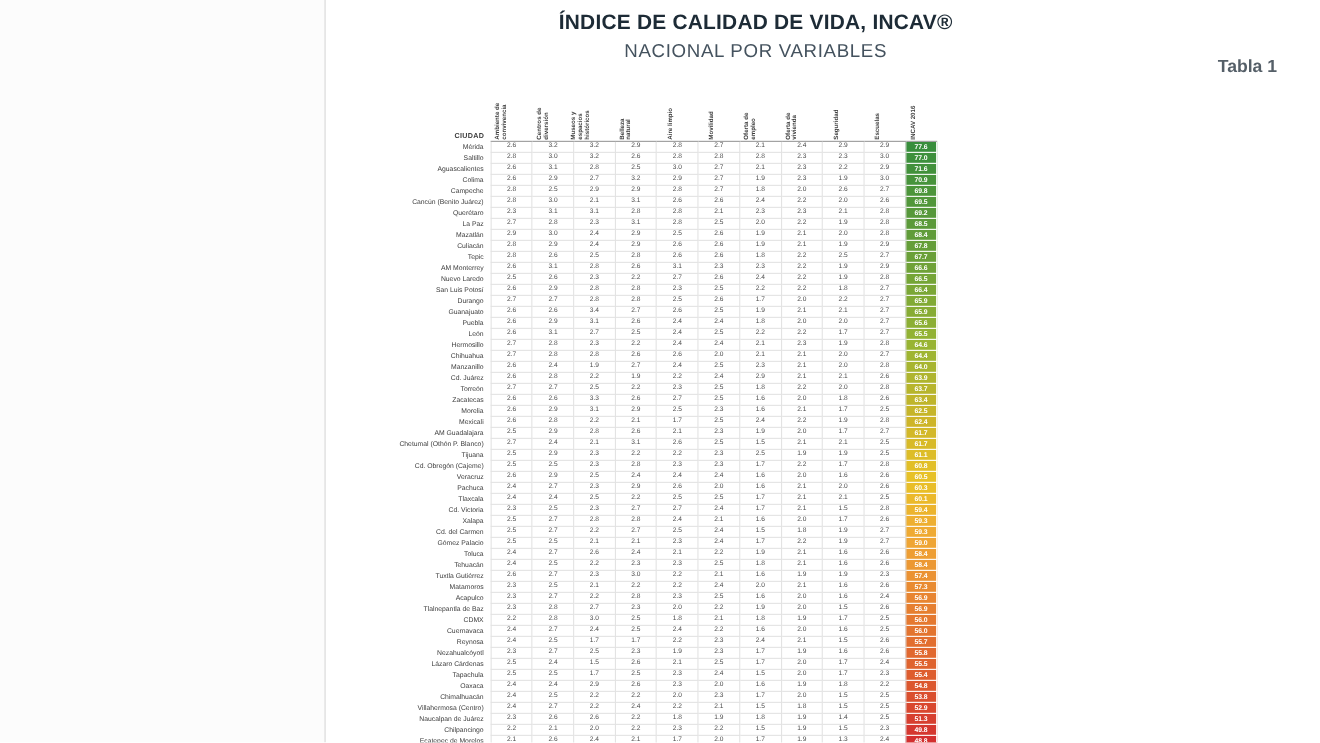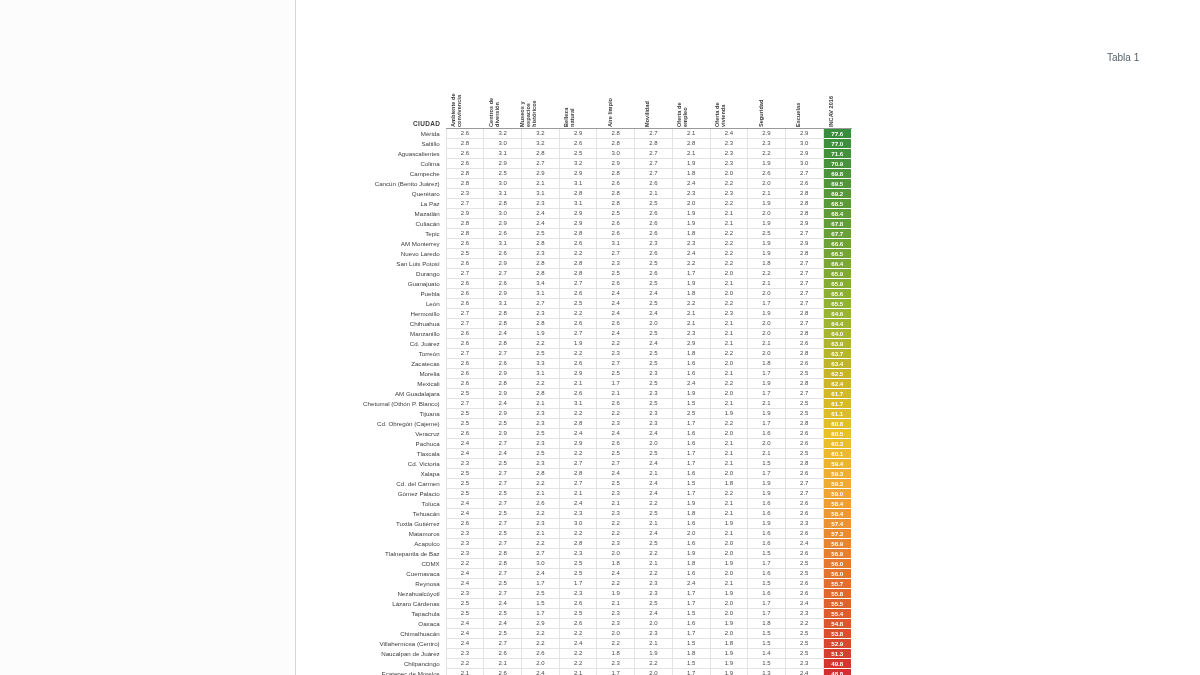--- a/index.html
+++ b/index.html
@@ -48,22 +48,23 @@
     font-size: 17px;
     font-weight: normal;
     color: #44525e;
     letter-spacing: 0.6px;
     line-height: 22px;
     margin-top: 4px;
   }
   .tabla-label {
     position: absolute;
     left: 810px; top: 52px;
-    font-size: 10px;
+    font-size: 16px;
     color: #555f68;
+    font-weight: bold;
   }
 
   
   .table-wrap {
     position: absolute;
     left: 34px;  
     top: 84px;
     width: 830px;
   }
   table.grid {
@@ -143,20 +144,24 @@
   }
 </style>
 </head>
 <body>
 
 <div id="page">
   <div class="left-gutter"></div>
 
   <div class="sheet">
 
+    <div class="titles">
+      <div class="title-main">ÍNDICE DE CALIDAD DE VIDA, INCAV®</div>
+      <div class="title-sub">NACIONAL POR VARIABLES</div>
+    </div>
 
     <div class="tabla-label">Tabla 1</div>
 
     <div class="table-wrap">
       <table class="grid">
         <colgroup id="colgrp">
           <col class="c-city">
         <col class="c-var">
             <col class="c-var">
             <col class="c-var">

